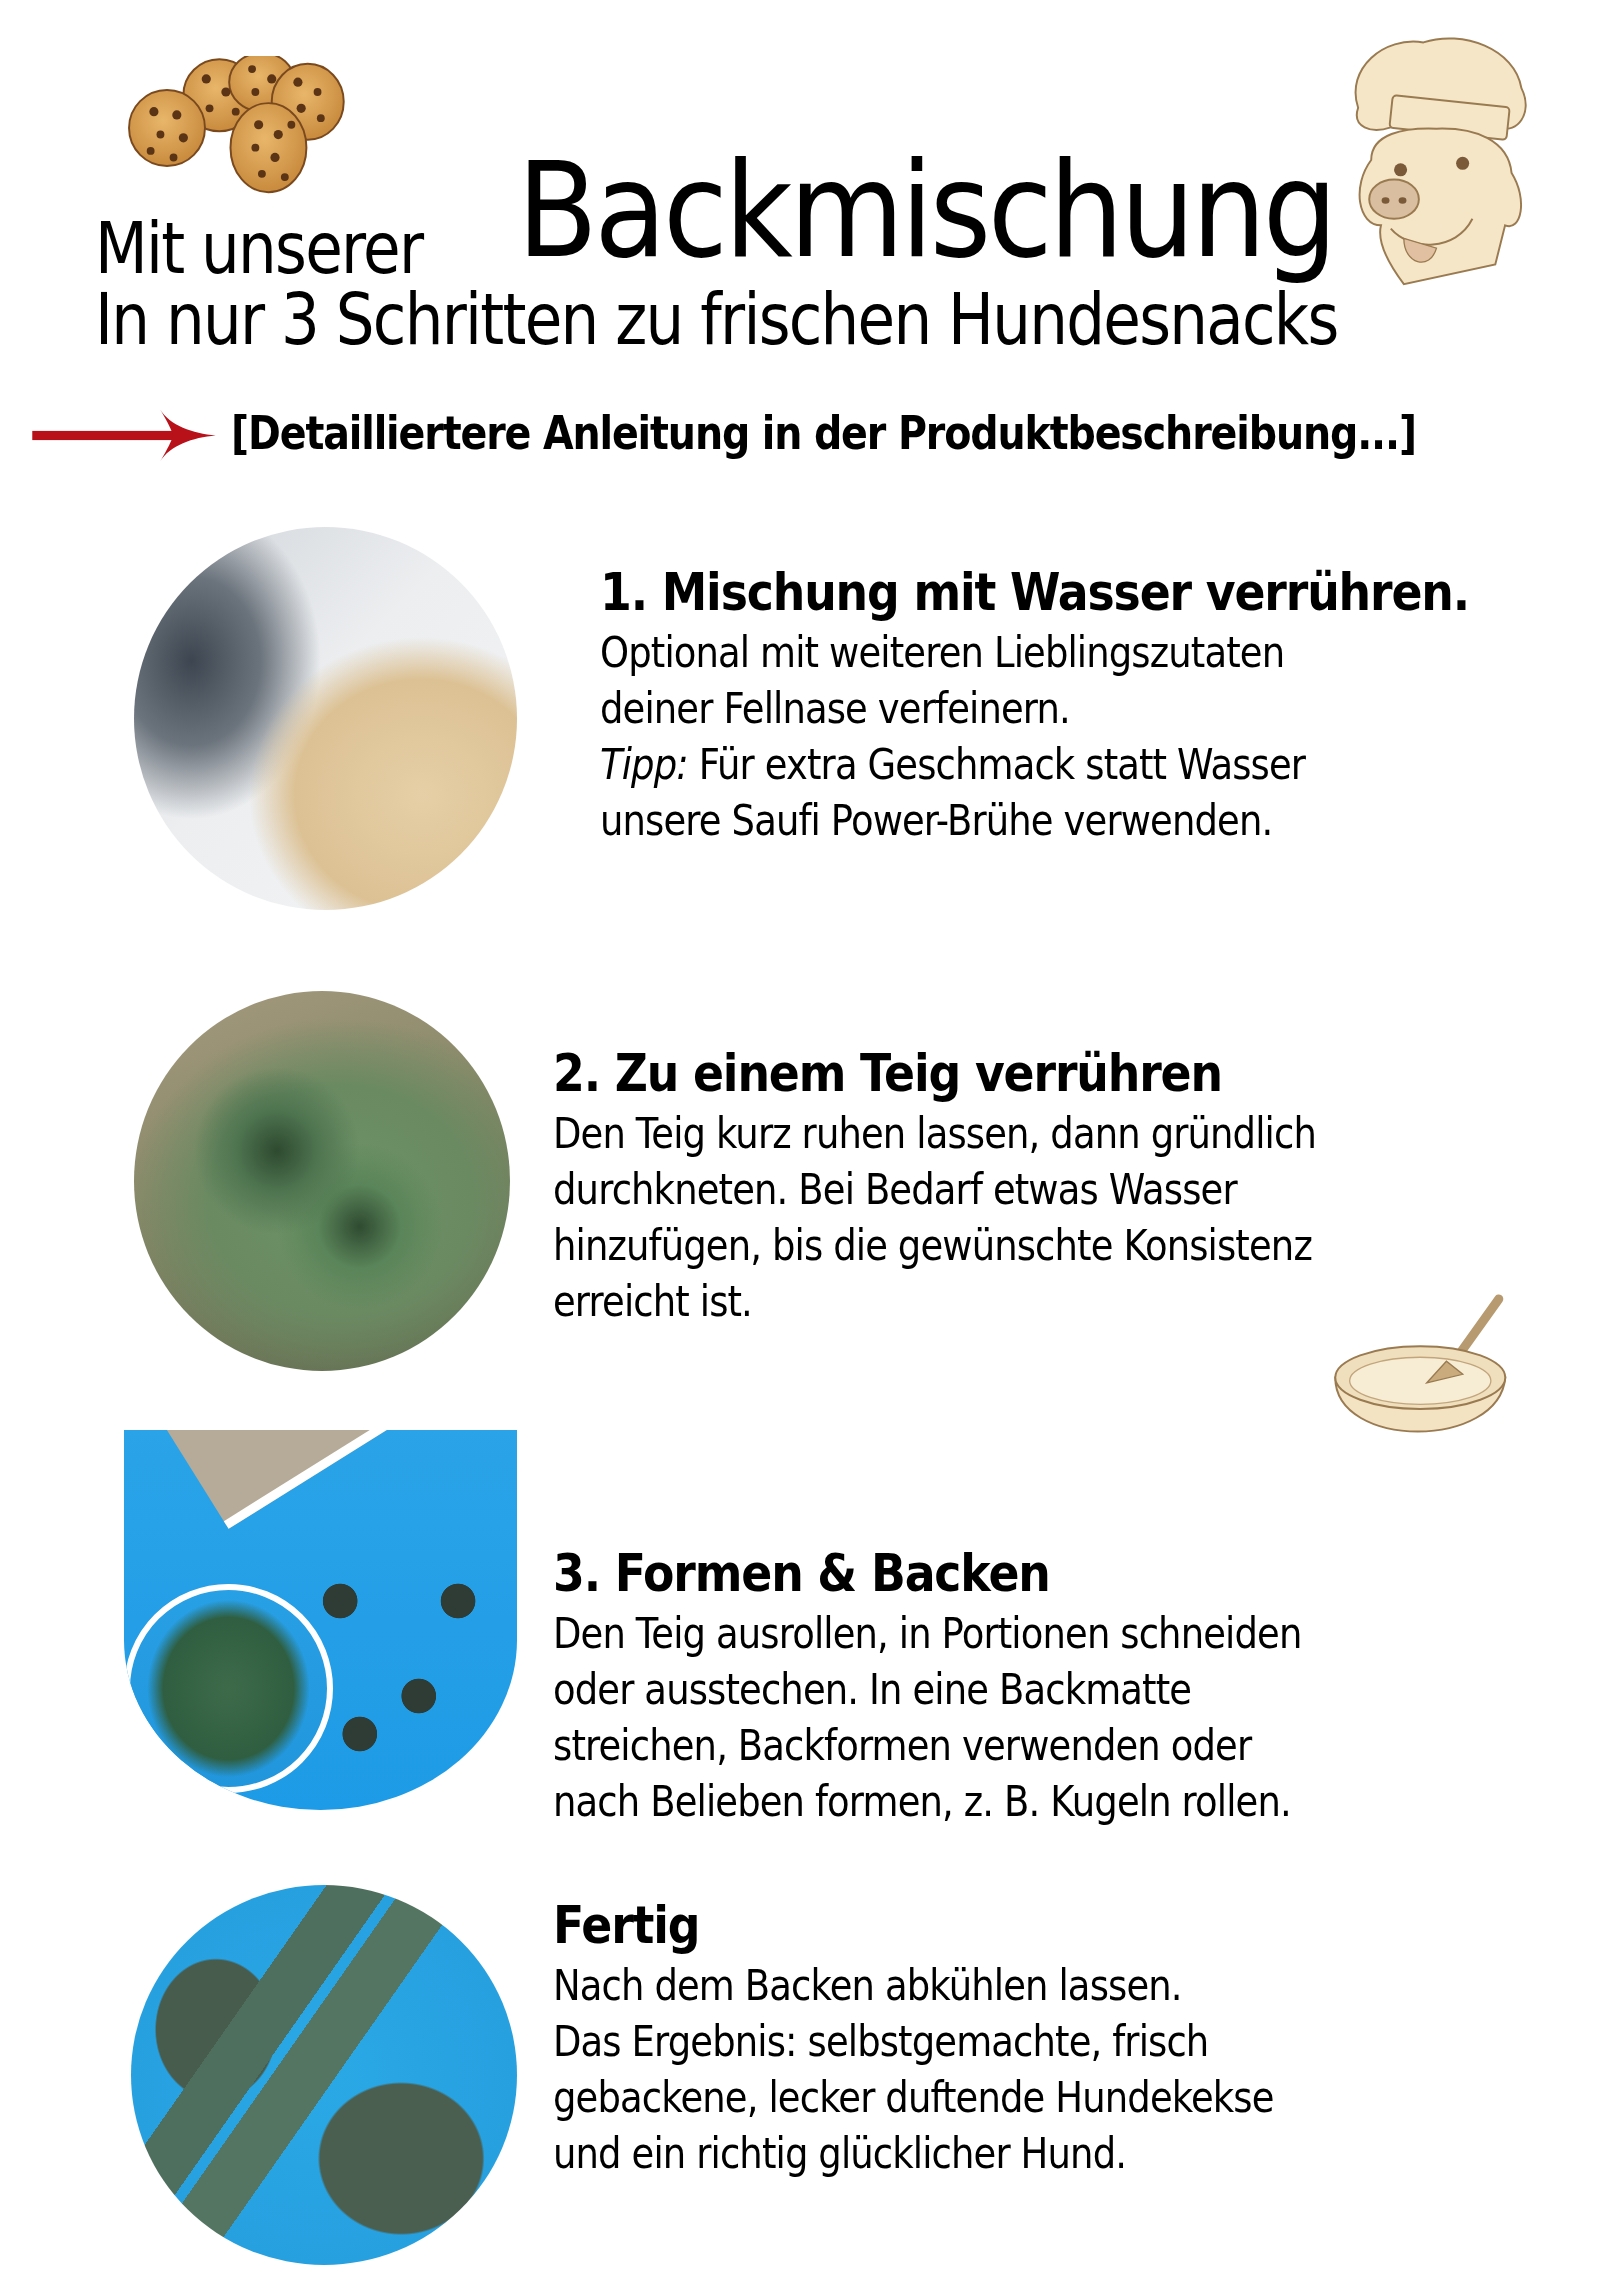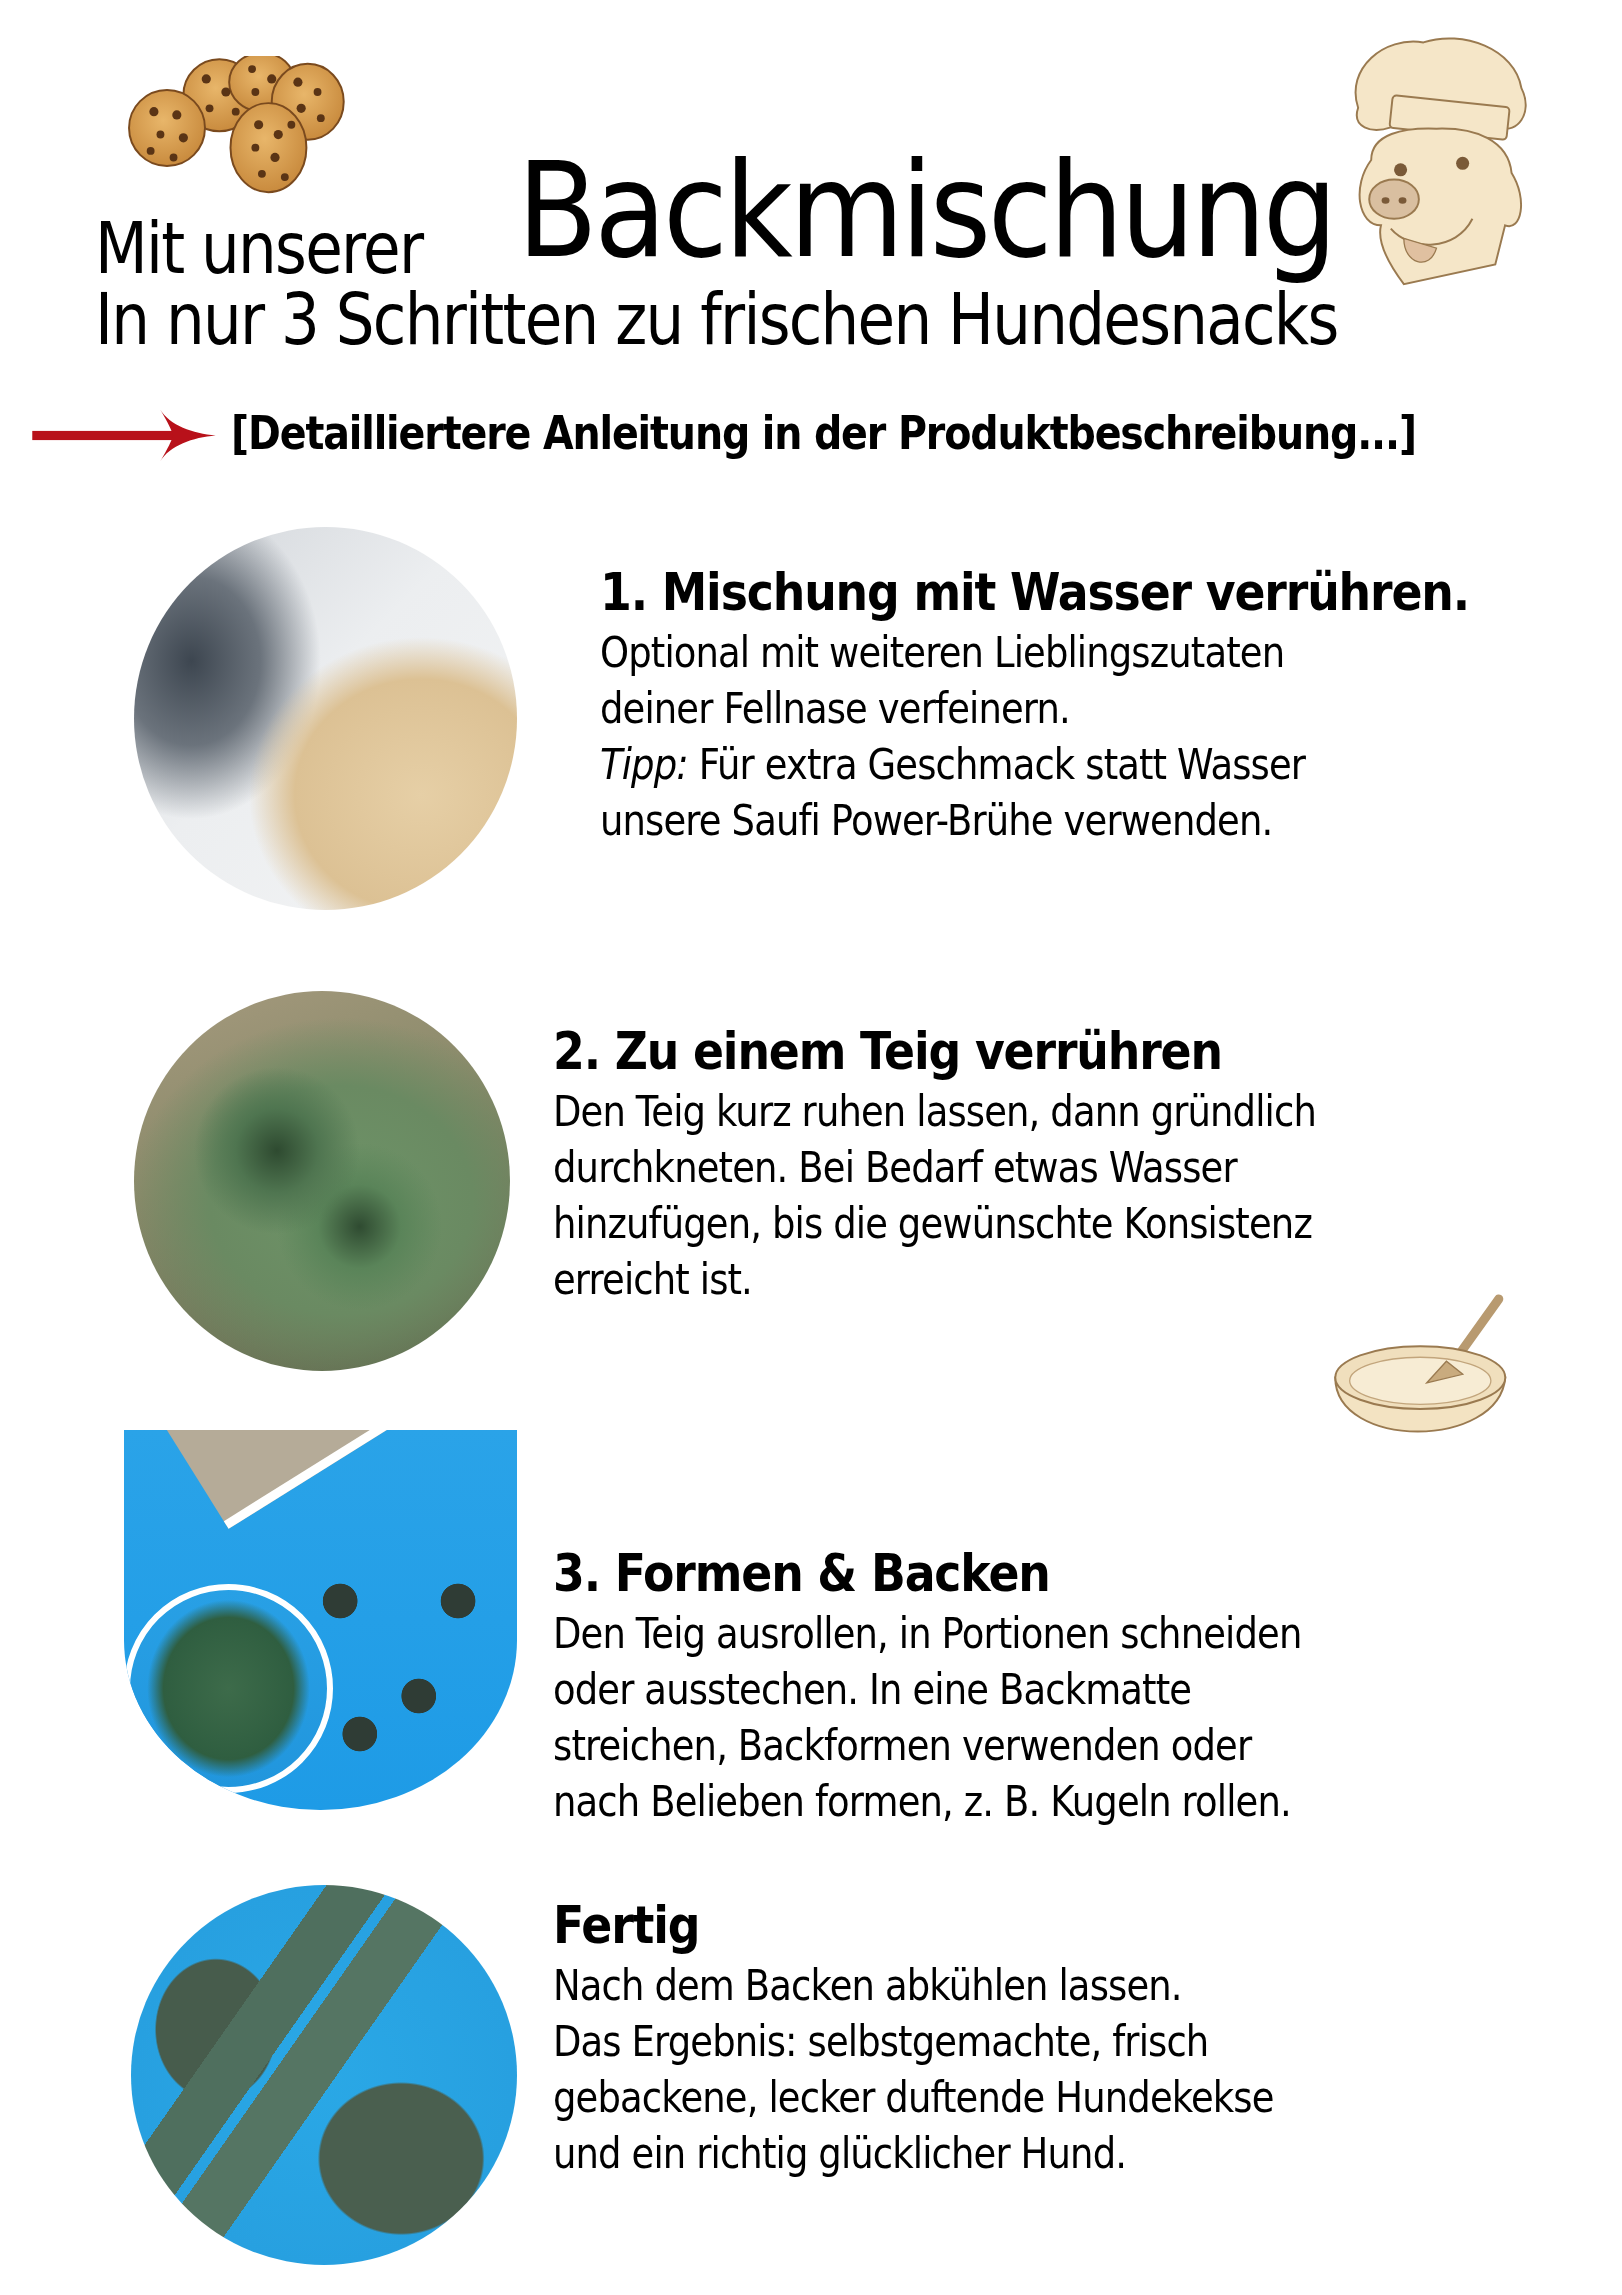--- a/index.html
+++ b/index.html
@@ -112,21 +112,21 @@
   </div>
 </div>
 
 <div class="circle" style="left:134px;top:991px;width:376px;height:380px;
   background:
     radial-gradient(ellipse 22% 22% at 38% 42%, #2e4a30 0%, #4f7550 50%, rgba(90,130,90,0) 100%),
     radial-gradient(ellipse 22% 22% at 60% 62%, #2f4b31 0%, #5a8459 50%, rgba(90,130,90,0) 100%),
     radial-gradient(ellipse 70% 60% at 55% 55%, #6e9468 0%, #6a8a62 50%, rgba(120,130,100,0) 80%),
     linear-gradient(160deg, #a69a7e 0%, #8a8a6a 40%, #5d6a4e 100%);"></div>
 
-<div class="step-text" style="top:1022px;">
+<div class="step-text" style="top:1044px;">
   <div class="step-heading">2. Zu einem Teig verrühren</div>
   <div class="step-body">
     <span class="line">Den Teig kurz ruhen lassen, dann gründlich</span>
     <span class="line">durchkneten. Bei Bedarf etwas Wasser</span>
     <span class="line">hinzufügen, bis die gewünschte Konsistenz</span>
     <span class="line">erreicht ist.</span>
   </div>
 </div>
 
 <svg class="abs" style="left:1322px;top:1286px" width="190" height="170" viewBox="0 0 290 260">

